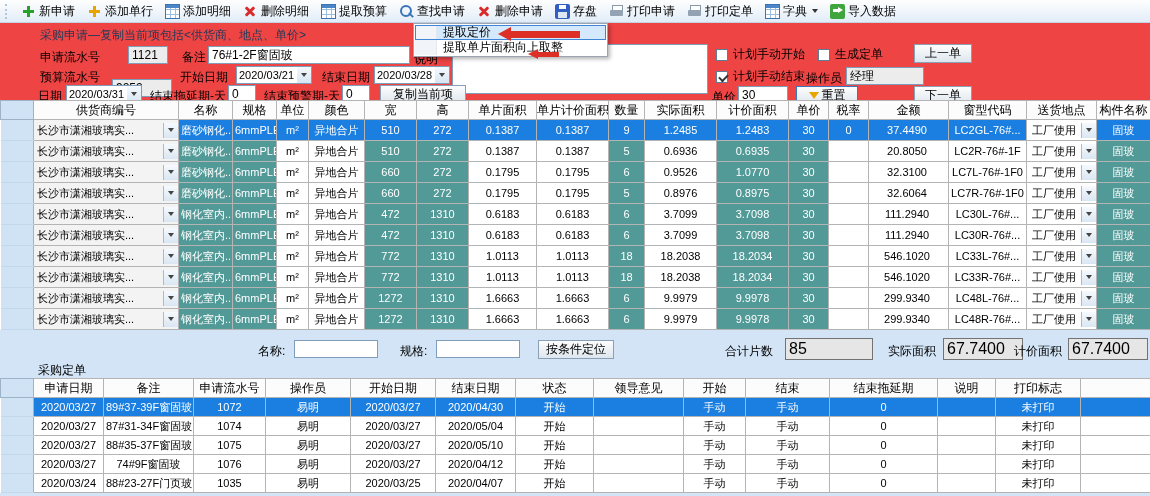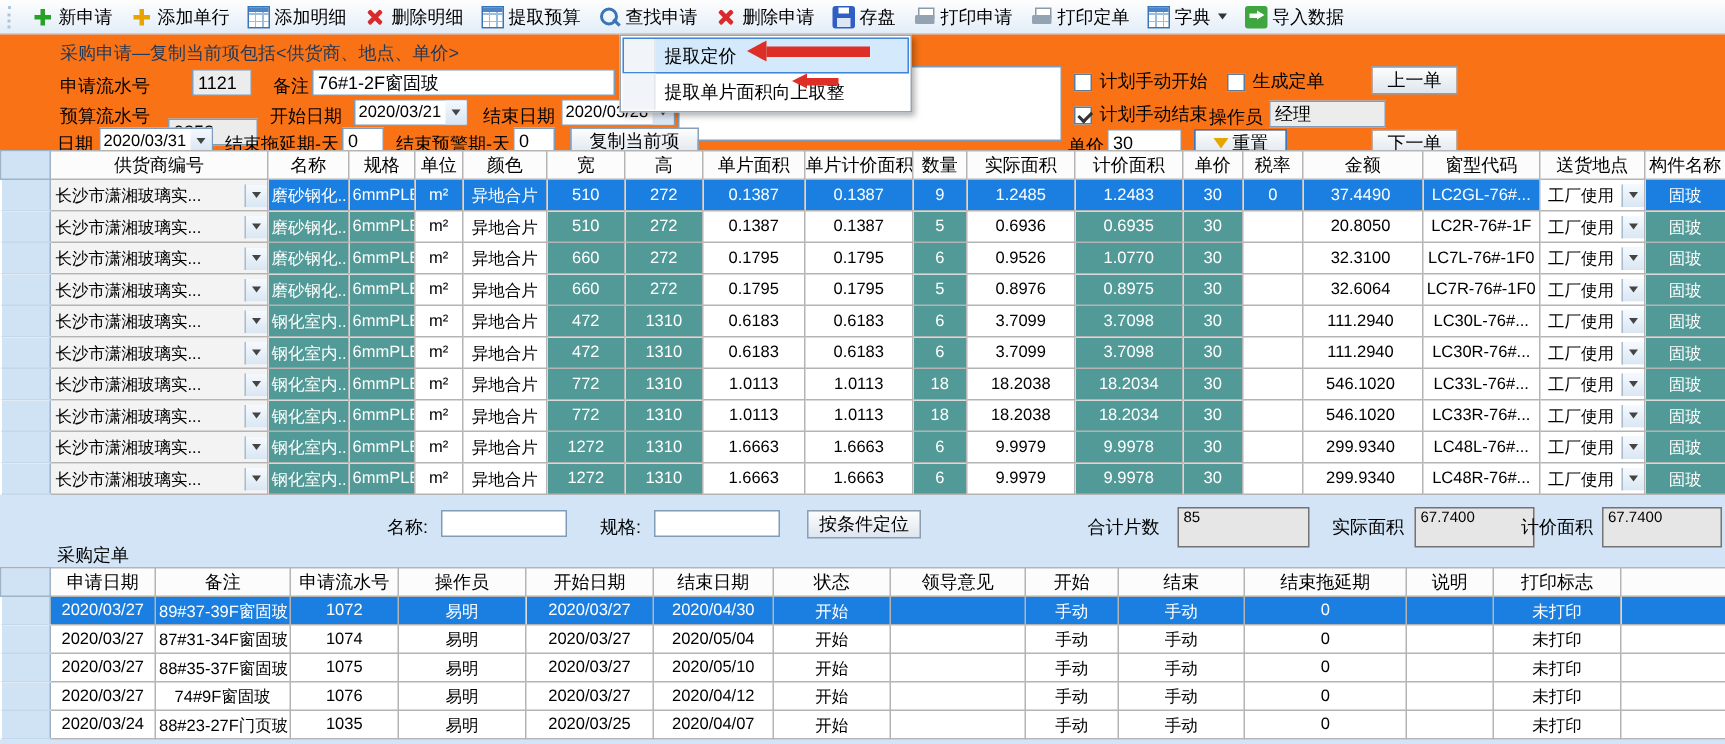--- a/index.html
+++ b/index.html
@@ -30,41 +30,41 @@
 .ic-save{background:#2f5fc2;border-radius:2px}
 .ic-save::before{content:"";position:absolute;left:4px;top:1px;width:7px;height:4px;background:#fff}
 .ic-save::after{content:"";position:absolute;left:3px;top:8px;width:9px;height:6px;background:#dce6f5}
 .ic-print::before{content:"";position:absolute;left:3px;top:1px;width:9px;height:5px;background:#fff;border:1px solid #8b9aa9}
 .ic-print::after{content:"";position:absolute;left:1px;top:6px;width:13px;height:6px;background:#93a3b3;border-radius:1px}
 .ic-import{background:#3fa53f;border-radius:2px}
 .ic-import::before{content:"";position:absolute;left:3px;top:5px;width:6px;height:3px;background:#fff}
 .ic-import::after{content:"";position:absolute;left:8px;top:3px;width:0;height:0;border-top:3.5px solid transparent;border-bottom:3.5px solid transparent;border-left:5px solid #fff}
 
 
-.hdr{position:absolute;top:23px;left:0;width:1150px;height:77px;background:#f97316}
+.hdr{position:absolute;top:23px;left:0;width:1150px;height:77px;background:#ef4444}
 .lbl{position:absolute;white-space:nowrap;font-size:12px;color:#000}
 .group-title{position:absolute;left:40px;top:4px;color:#243a57}
 .fld{position:absolute;height:18px;background:#fff;border:1px solid #7f9db9;font-size:12px;padding:1px 3px;display:flex;align-items:center;white-space:nowrap;overflow:hidden}
 .fld.gray{background:#ececec}
 .dcombo{position:absolute;height:18px;background:#fff;border:1px solid #7f9db9;display:flex;align-items:center}
 .dcombo .dtext{flex:1;padding:0 2px;font-size:11px;white-space:nowrap;overflow:hidden}
 .dcombo .darr{width:14px;align-self:stretch;display:flex;align-items:center;justify-content:center;background:linear-gradient(#f4f9ff,#d7e5f2)}
 .tri{width:0;height:0;border-left:3.5px solid transparent;border-right:3.5px solid transparent;border-top:4px solid #444;display:inline-block}
 .txtarea{position:absolute;background:#fff;border:1px solid #7f9db9}
 .btn{position:absolute;height:19px;border:1px solid #8ba0b5;background:linear-gradient(#fdfdfd,#dde6ee);font-size:12px;display:flex;align-items:center;justify-content:center;gap:3px;cursor:default}
 .btn.focus{border:1px solid #3b77bd}
 .cb{position:absolute;display:flex;align-items:center;gap:5px;font-size:12px}
 .cbbox{width:12px;height:12px;background:#fff;border:1px solid #5f7c96;position:relative;flex:none}
 .cbbox.checked::after{content:"";position:absolute;left:2px;top:2px;width:7px;height:4px;border-left:2px solid #333;border-bottom:2px solid #333;transform:rotate(-45deg)}
 .funnel{width:0;height:0;border-left:5px solid transparent;border-right:5px solid transparent;border-top:7px solid #e7a500;display:inline-block}
 
 
 .menu{position:absolute;left:413px;top:23px;width:195px;z-index:50;background:#fff;border:1px solid #9aa5b1;
  box-shadow:2px 2px 4px rgba(0,0,0,.3);padding:1px}
-.menu-item{height:24px;display:flex;align-items:center;position:relative}
+.menu-item{height:15px;display:flex;align-items:center;position:relative}
 .menu-item .menu-gutter{width:22px;align-self:stretch;background:#f1f5f9;border-right:1px solid #e2e8ee;flex:none}
 .menu-item .menu-label{padding-left:6px;font-size:12px;white-space:nowrap}
 .menu-item.selected{background:#d4e9fb;outline:1px solid #3f87d6;outline-offset:-1px}
 
 
 .ra{position:absolute;z-index:60}
 .ra .head{position:absolute;left:0;width:0;height:0}
 .ra .tail{position:absolute;background:#dd2f26}
 .ra1 .head{top:0;border-top:7px solid transparent;border-bottom:7px solid transparent;border-right:13px solid #dd2f26}
 .ra1 .tail{left:13px;top:4px;width:69px;height:7px}
@@ -87,21 +87,21 @@
 .cell.combo2{background:#fff;padding:0}
 .cellflex{display:flex;align-items:center;height:100%}
 .cellflex .celltext{flex:1;text-align:left;padding:0 3px;overflow:hidden;white-space:nowrap}
 .cell.combo2 .celltext{text-align:center}
 .arrowbox{width:15px;align-self:stretch;display:flex;align-items:center;justify-content:center;background:linear-gradient(#f6fafe,#d9e6f2);border-left:1px solid #a8bccd;flex:none}
 tr.sel td.cell{background:#1a7fe0;color:#fff}
 tr.sel td.cell.combo{background:#f3f3f3;color:#000}
 tr.sel td.cell.combo2{background:#fff;color:#000}
 
 
-.sumbox{position:absolute;height:27px;background:#e6e6e6;border:1px solid #737373;font-size:10px;padding:1px 3px;white-space:nowrap}
+.sumbox{position:absolute;height:22px;background:#e6e6e6;border:1px solid #737373;font-size:16px;padding:1px 3px;white-space:nowrap}
 .section-title{position:absolute;left:38px;top:362px;font-size:12px}
 </style>
 </head>
 <body>
 
 <div class="toolbar">
     <span class="tb-grip"></span>
     <div class="tb-item">
       <span class="ticon ic-plus ic-green"></span>
       <span class="tb-label">新申请</span>

